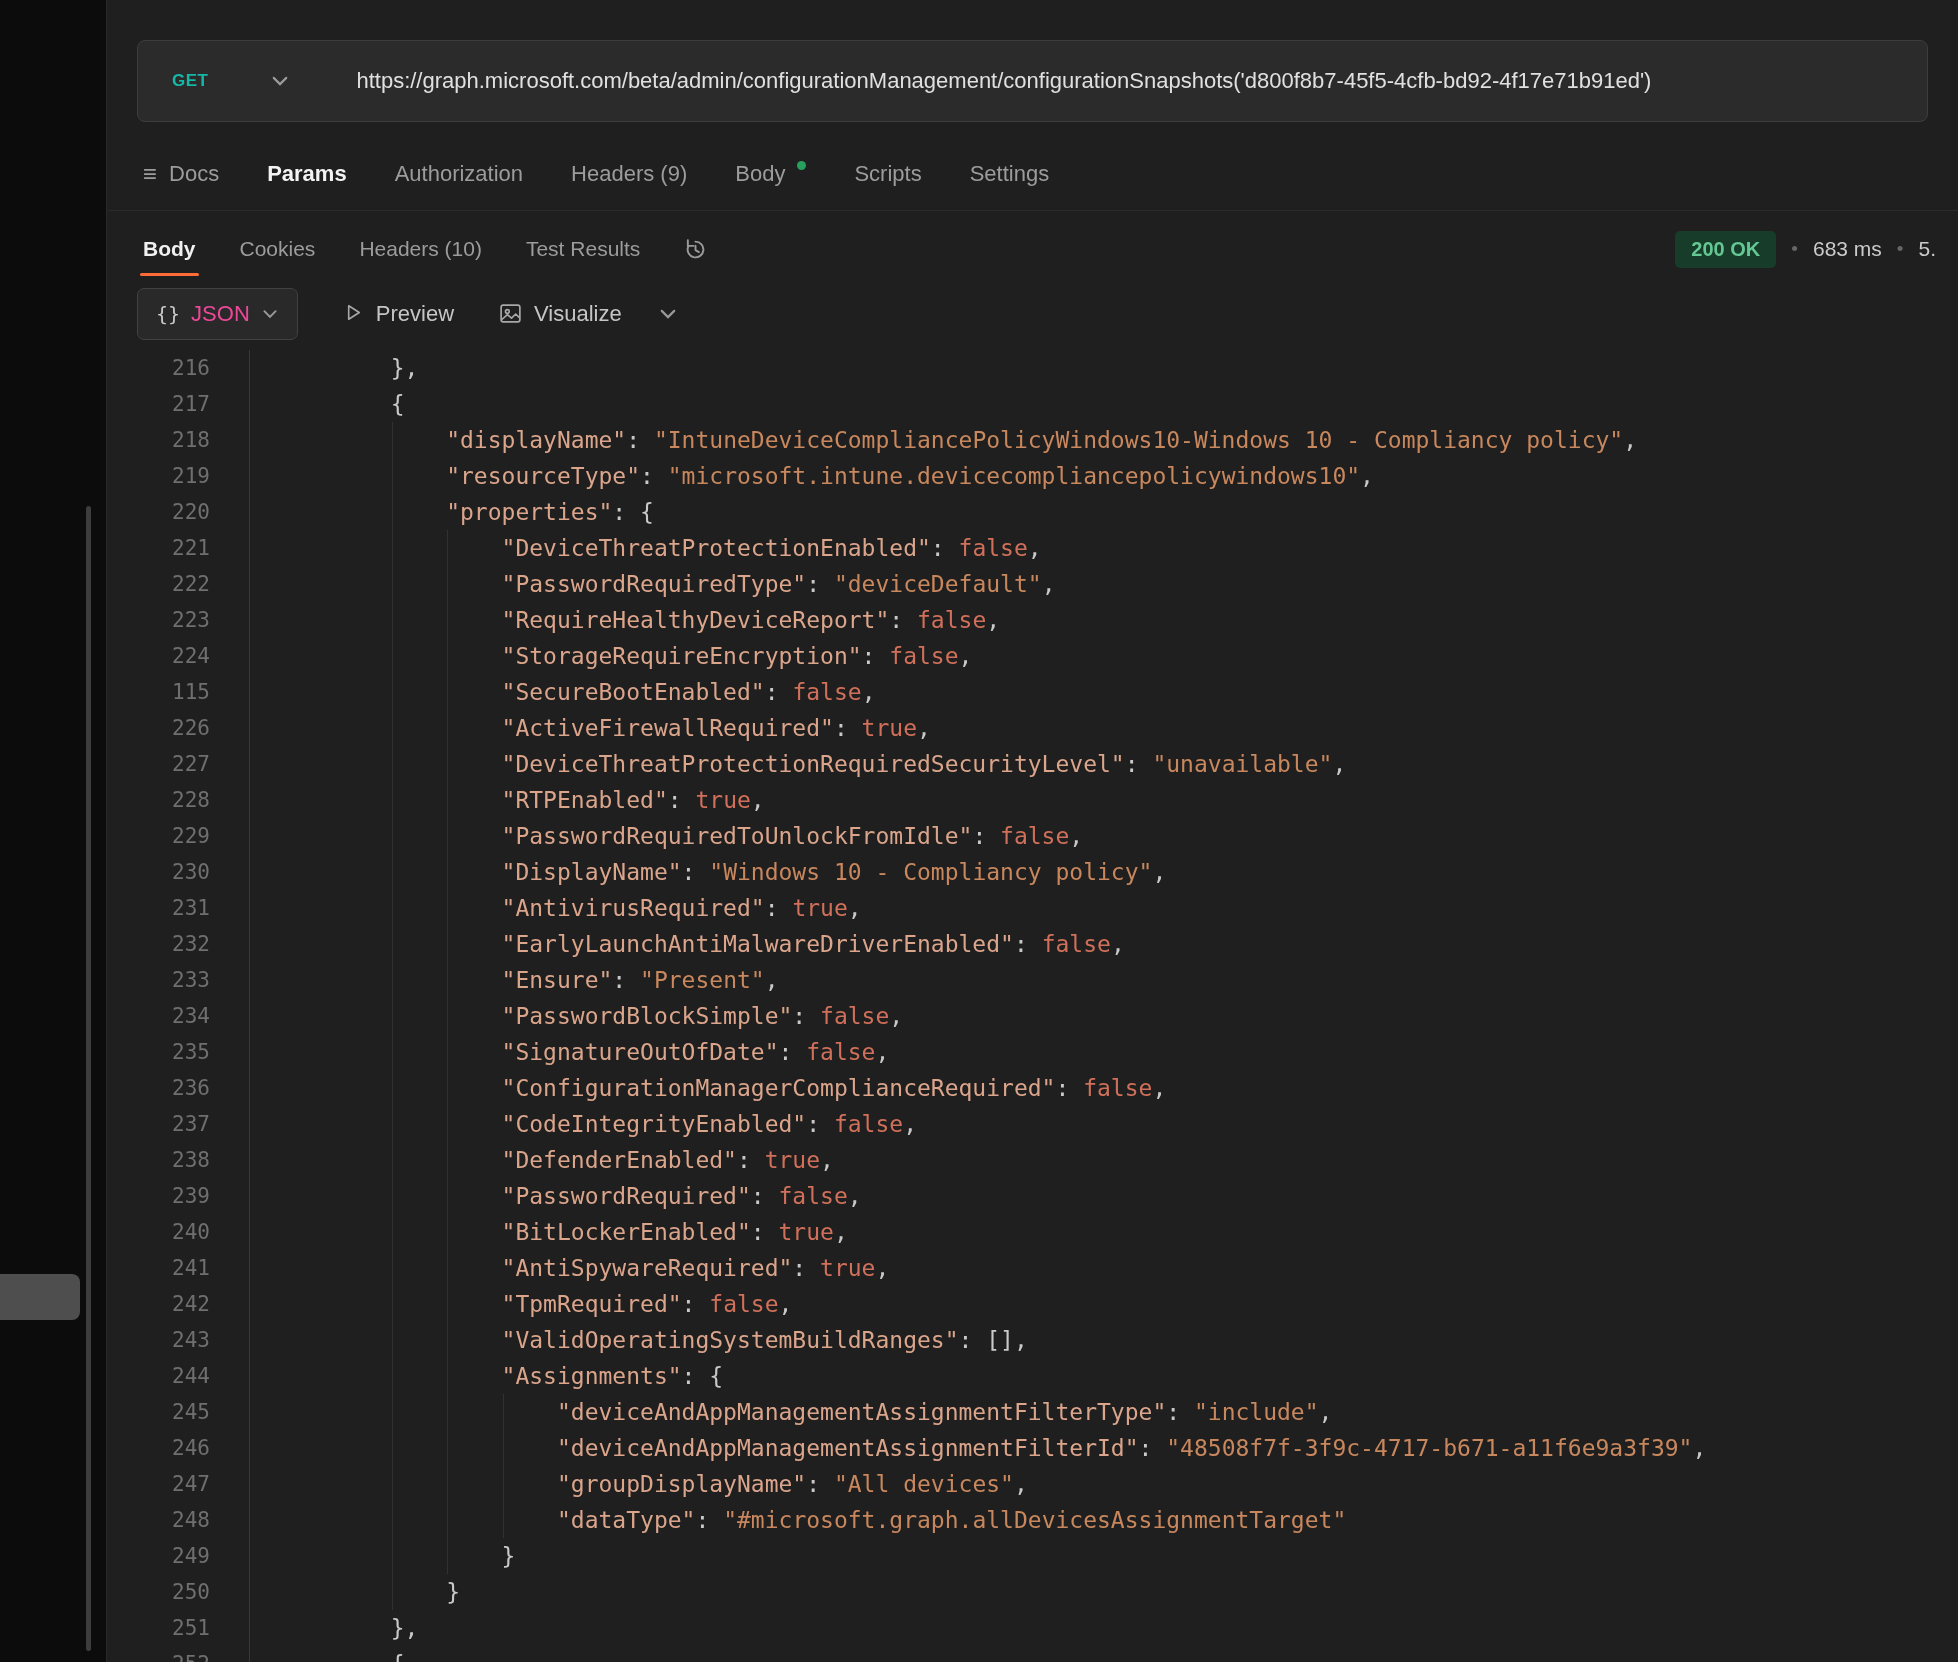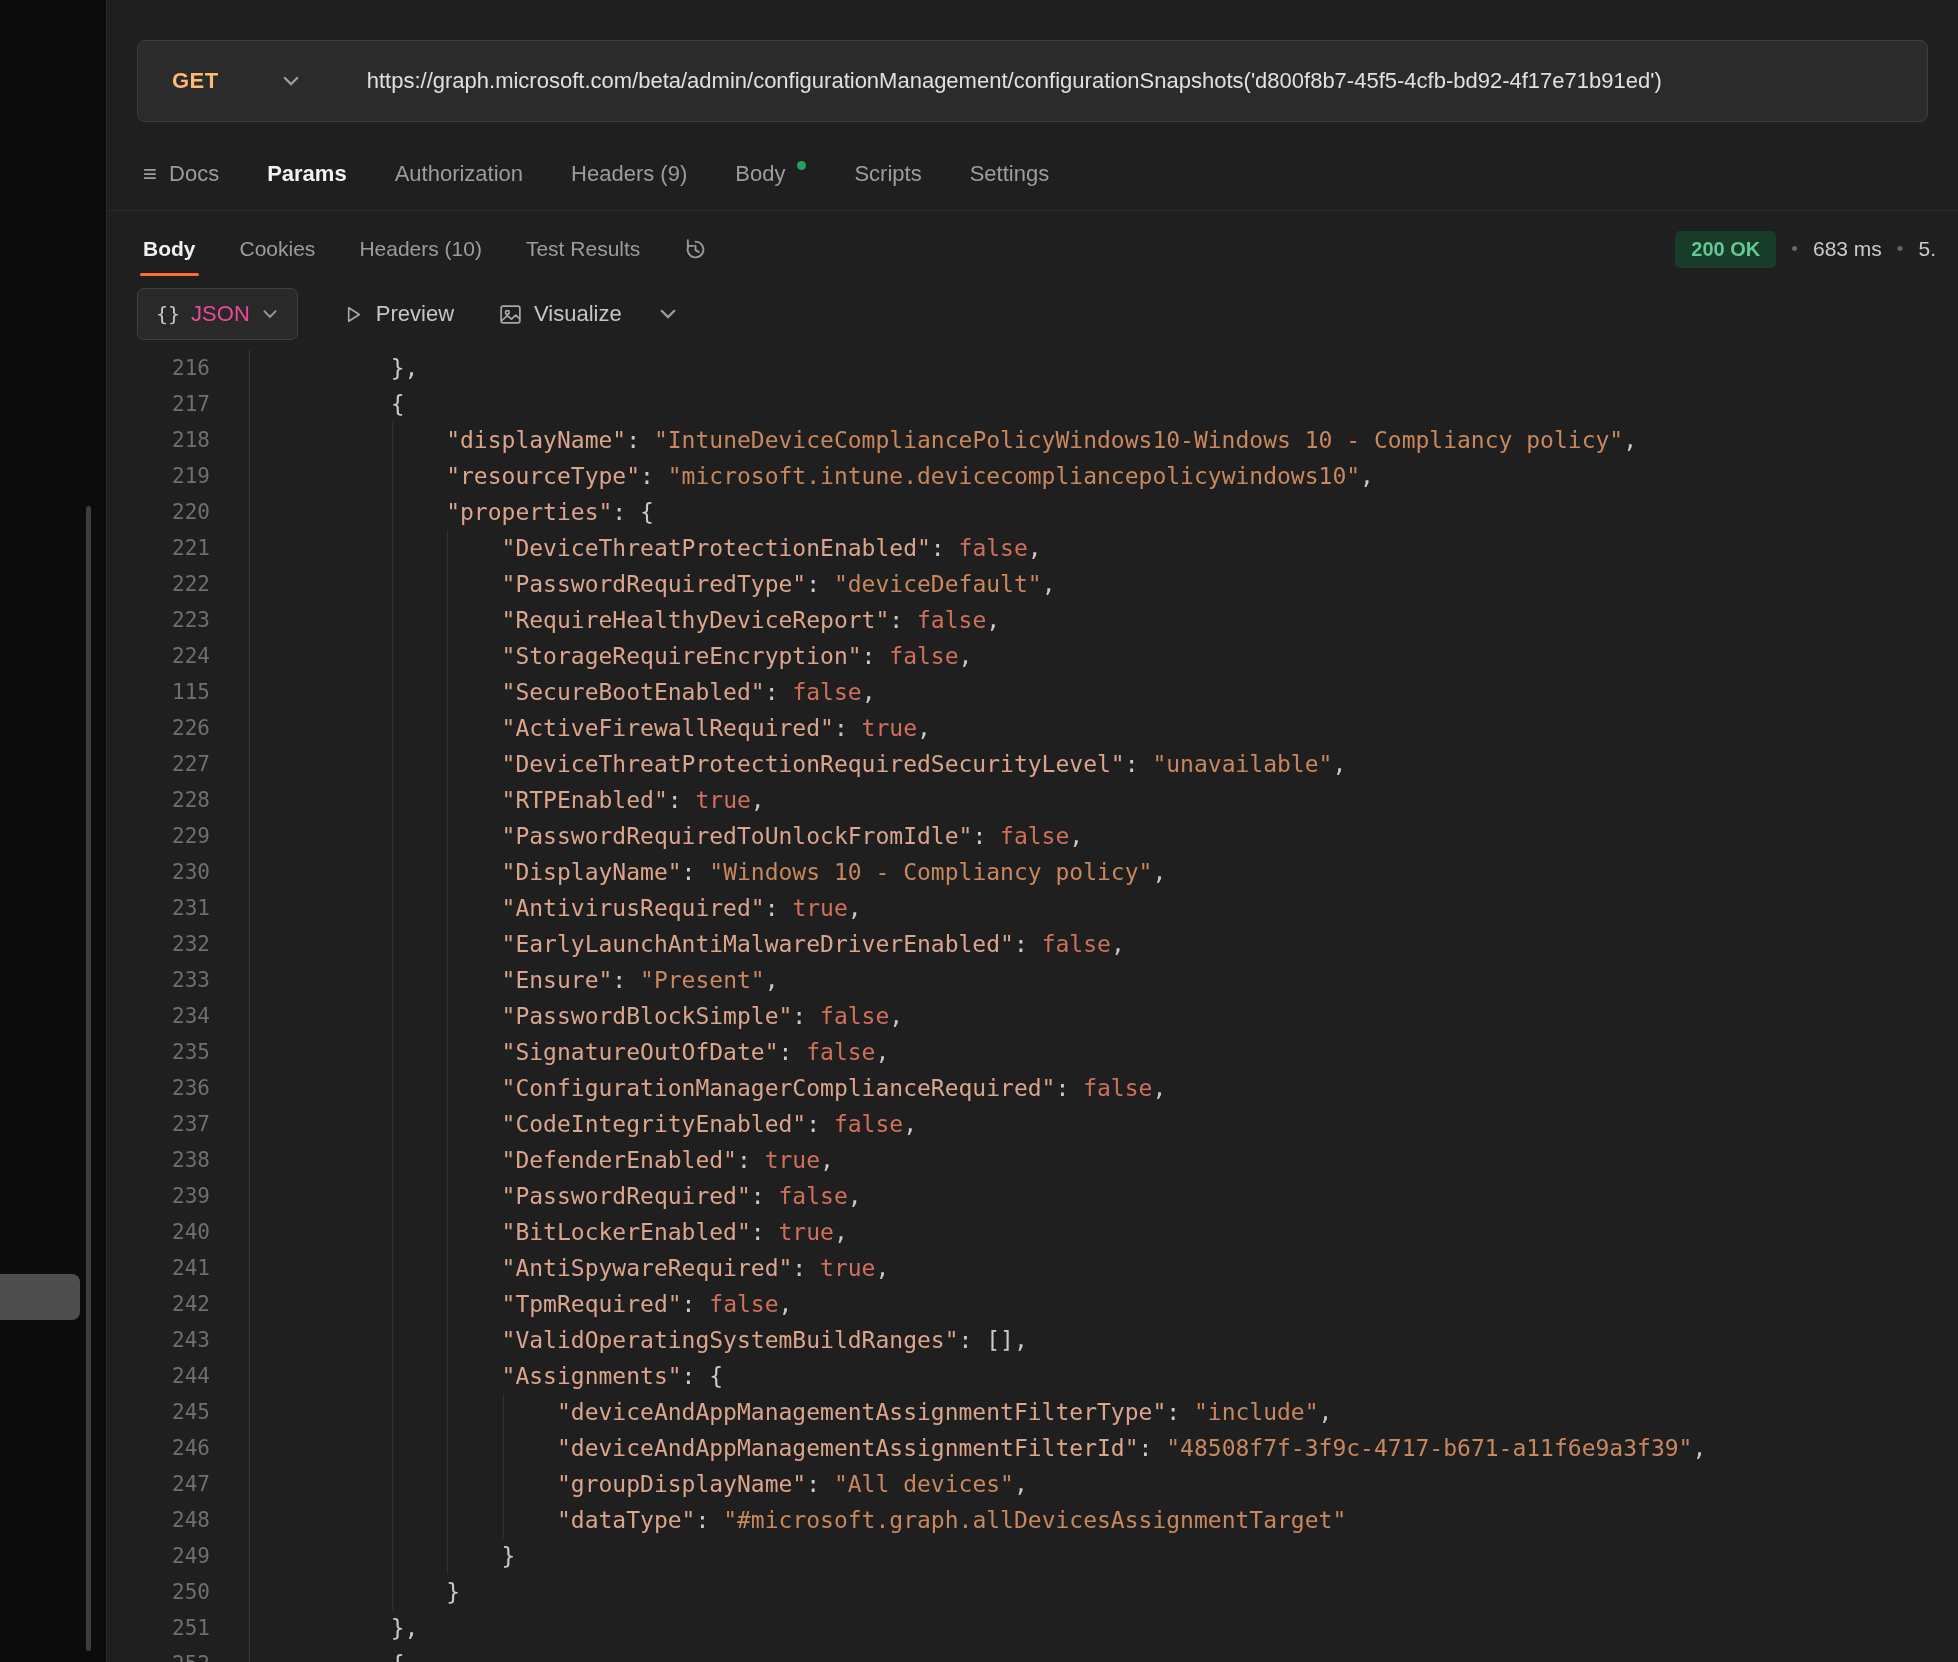--- a/index.html
+++ b/index.html
@@ -14,21 +14,21 @@
   .left-popup { position:absolute; left:0; top:1274px; width:80px; height:46px;
                 background:#4e4e4e; border-radius:0 8px 8px 0; }
 
   
   .main { position:absolute; left:108px; top:0; right:0; bottom:0; }
 
   
   .url-bar { position:absolute; left:29px; right:30px; top:40px; height:82px;
              background:#2b2b2b; border:1px solid #3d3d3d; border-radius:8px;
              display:flex; align-items:center; overflow:hidden; }
-  .method { margin-left:34px; color:#fdba74; font-size:22px; font-weight:700; letter-spacing:.5px; }
+  .method { margin-left:34px; color:#14b8a6; font-size:17px; font-weight:700; letter-spacing:.5px; }
   .method-chev { margin-left:62px; flex:none; }
   .url { margin-left:66px; color:#e0e0e0; font-size:22px; white-space:nowrap; overflow:hidden; }
 
   
   .req-tabs { position:absolute; left:35px; top:146px; height:56px;
               display:flex; align-items:center; gap:48px; }
   .req-tab { display:flex; align-items:center; gap:12px; color:#9c9c9c;
              font-size:22px; cursor:pointer; }
   .req-tab.active { color:#f3f3f3; font-weight:600; }
   .docs-icon { font-size:24px; color:#9c9c9c; line-height:1; }
@@ -52,21 +52,21 @@
   .dot { color:#666; font-size:19px; }
   .time, .size { color:#cbcbcb; font-size:21px; white-space:nowrap;text-align:right; }
 
   
   .toolbar { position:absolute; left:29px; top:288px; height:52px;
              display:flex; align-items:center; }
   .json-btn { display:flex; align-items:center; gap:11px; height:52px; padding:0 18px;
               background:#292929; border:1px solid #414141; border-radius:7px; cursor:pointer; }
   .braces { font-family:"DejaVu Sans Mono", monospace; color:#c9c9c9; font-size:20px; }
   .json-label { color:#ec4899; font-size:22px; }
-  .tool-btn { display:flex; align-items:center; gap:11px; margin-left:44px;
+  .tool-btn { display:flex; gap:11px; margin-left:44px;
               color:#c6c6c6; font-size:22px; cursor:pointer; }
   .lone-chev { margin-left:36px; cursor:pointer; }
 
   
   .code { position:absolute; left:0; right:0; top:350px; bottom:0; overflow:hidden;
           font-family:"DejaVu Sans Mono", monospace; }
   .guide { position:absolute; width:1px; background:#313131; }
   .g1 { left:284px; top:72px;   height:1188px; }
   .g2 { left:339px; top:180px;  height:1044px; }
   .g3 { left:395px; top:1044px; height:144px; }

